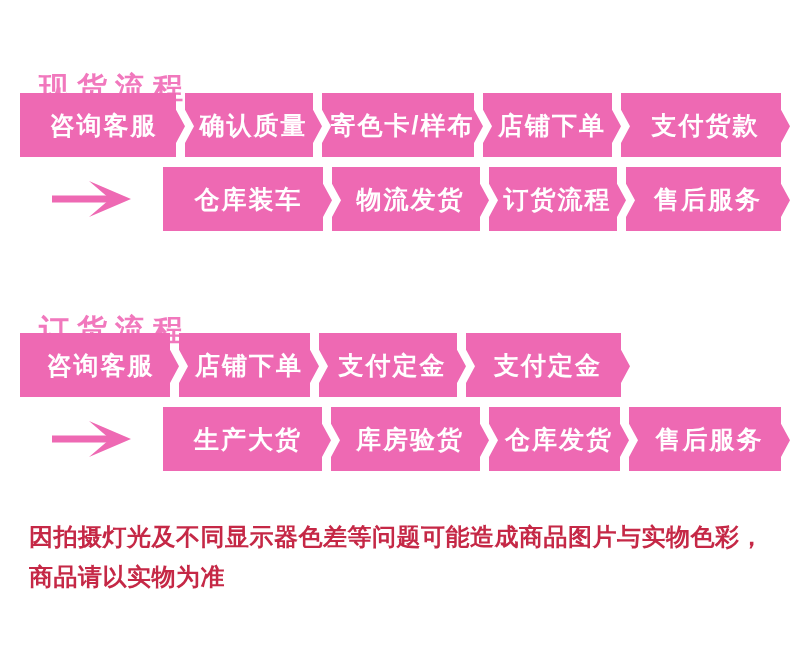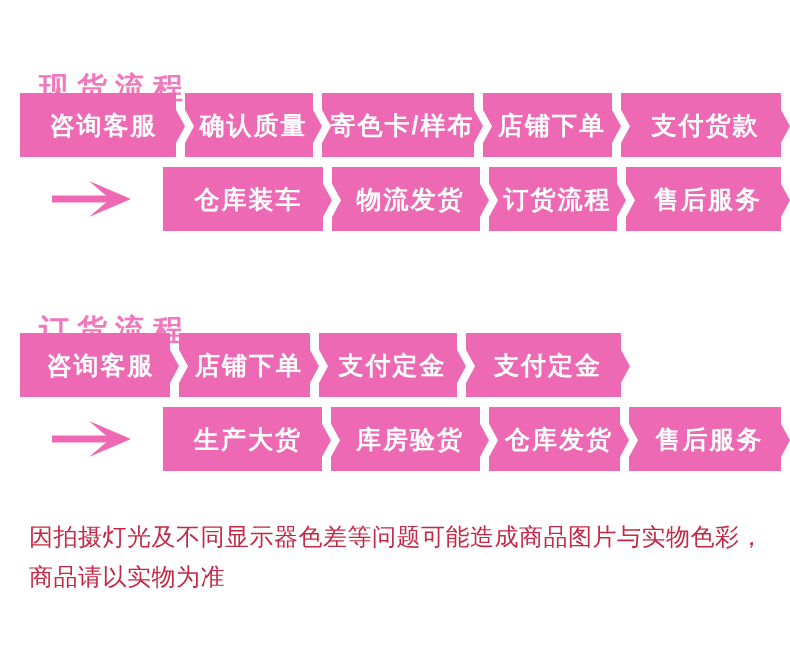--- a/index.html
+++ b/index.html
@@ -87,21 +87,21 @@
 
   .disclaimer {
     position: absolute;
     left: 29px;
     top: 517px;
     margin: 0;
     color: var(--disclaimer-red);
     font-size: 24px;
     line-height: 40px;
     letter-spacing: 0.5px;
-    font-weight: 400;
+    font-weight: 700;
   }
 </style>
 </head>
 <body>
 
 <div class="canvas">
 
   <h2 class="flow-title" id="title-in-stock">现货流程</h2>
 
   <div class="flow-row" id="row-a">

